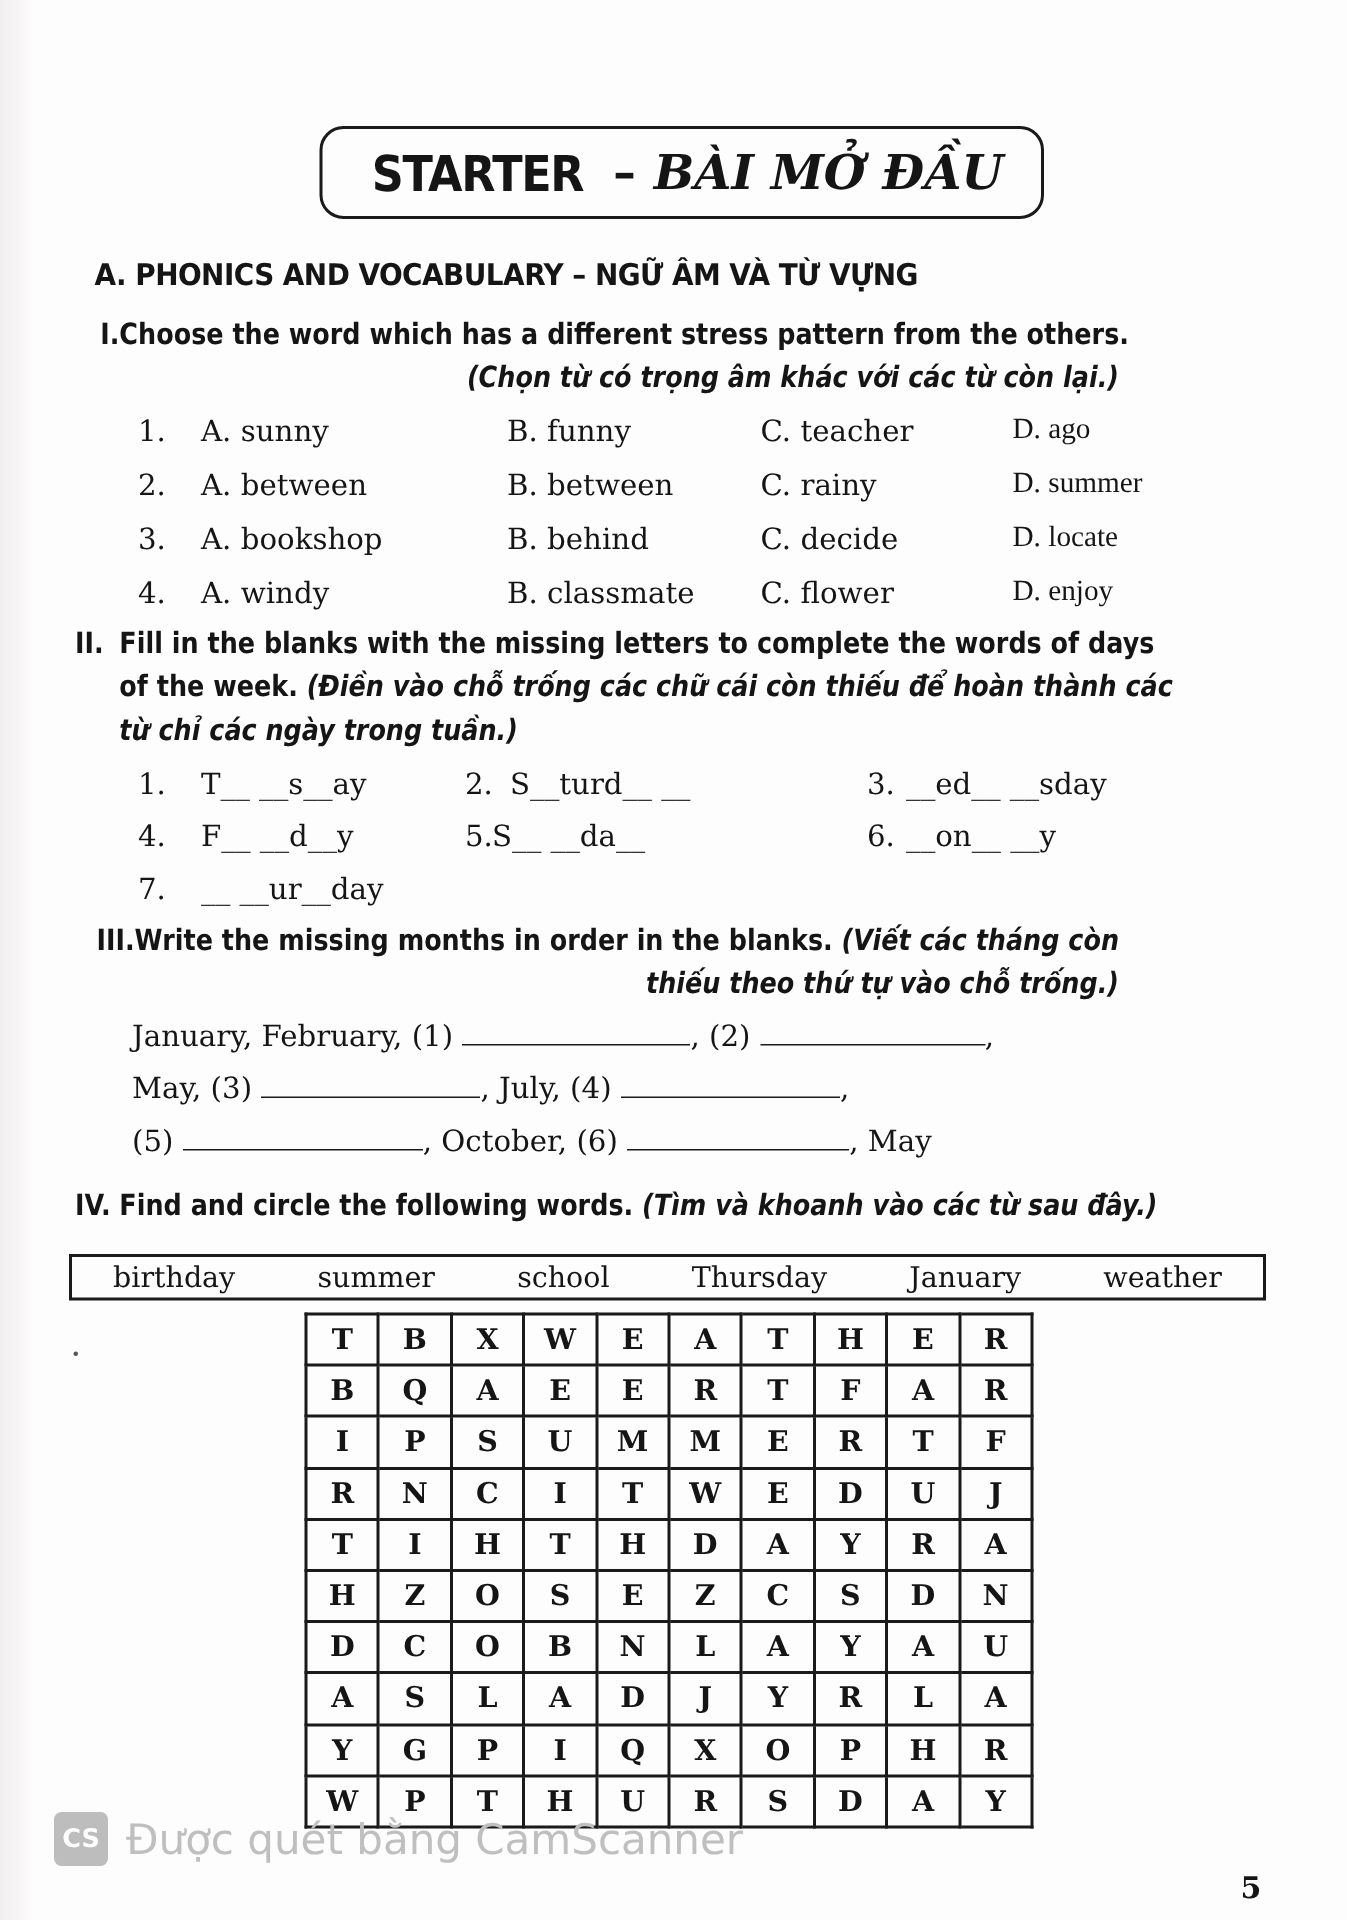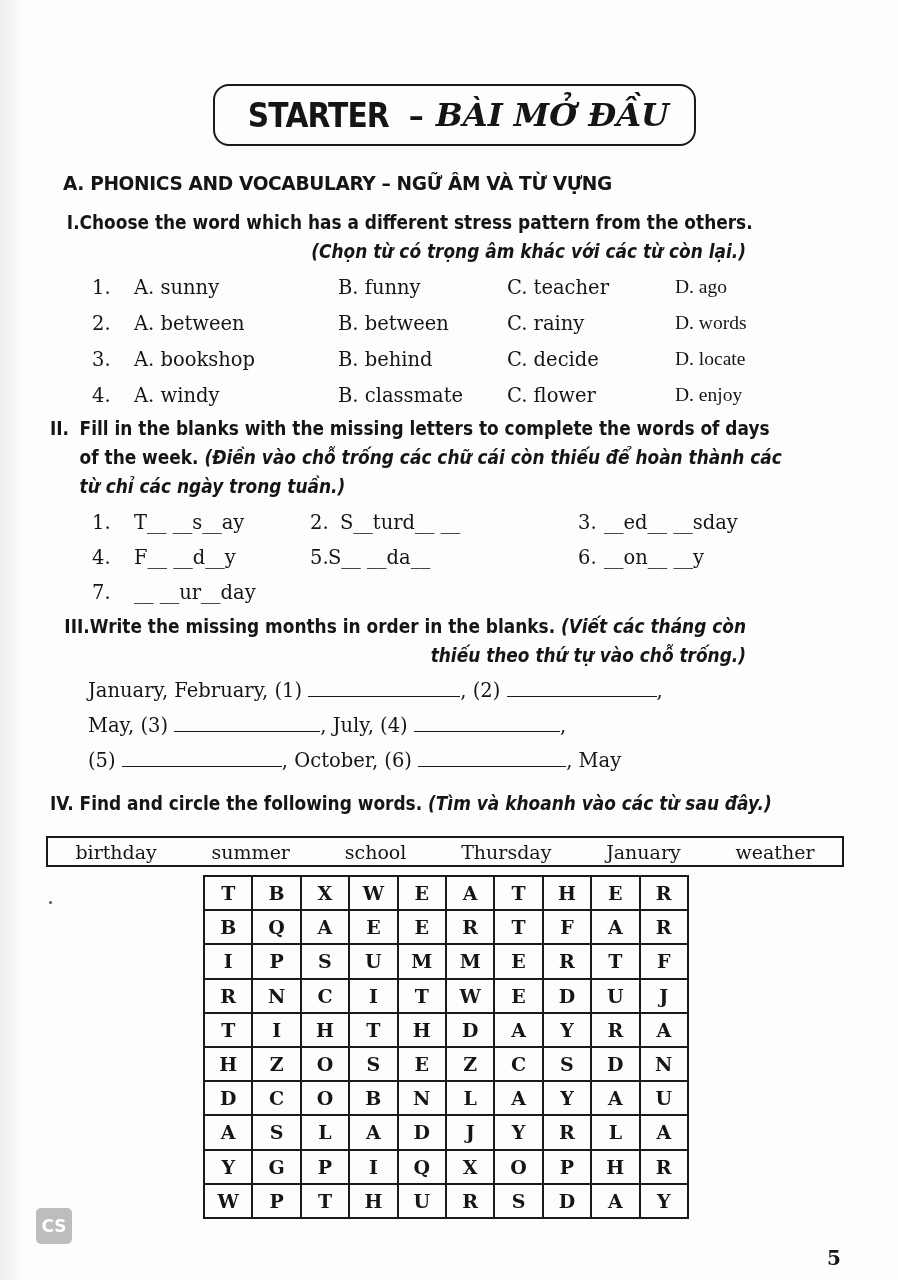--- a/index.html
+++ b/index.html
@@ -115,21 +115,21 @@
   <span class="c1">A. sunny</span>
   <span class="c2">B. funny</span>
   <span class="c3">C. teacher</span>
   <span class="c4">D. ago</span>
 </div>
 <div class="row" style="top:312px;">
   <span class="c0">2.</span>
   <span class="c1">A. between</span>
   <span class="c2">B. between</span>
   <span class="c3">C. rainy</span>
-  <span class="c4">D. words</span>
+  <span class="c4">D. summer</span>
 </div>
 <div class="row" style="top:348px;">
   <span class="c0">3.</span>
   <span class="c1">A. bookshop</span>
   <span class="c2">B. behind</span>
   <span class="c3">C. decide</span>
   <span class="c4">D. locate</span>
 </div>
 <div class="row" style="top:384px;">
   <span class="c0">4.</span>
@@ -337,15 +337,16 @@
         <td>S</td>
         <td>D</td>
         <td>A</td>
         <td>Y</td>
       </tr>
     </tbody>
 </table>
 
 <div class="watermark">
   <div class="cs-logo">CS</div>
+  <span>Được quét bằng CamScanner</span>
 </div>
 
 <div class="page-num">5</div>
 
 </body></html>

